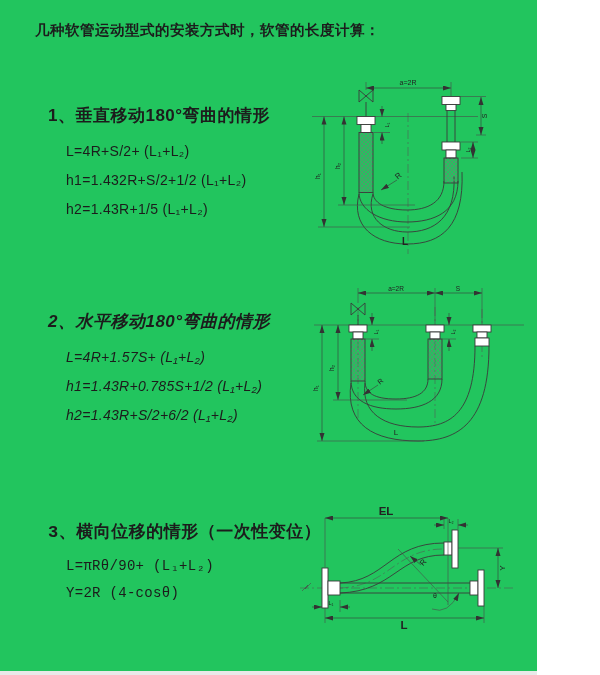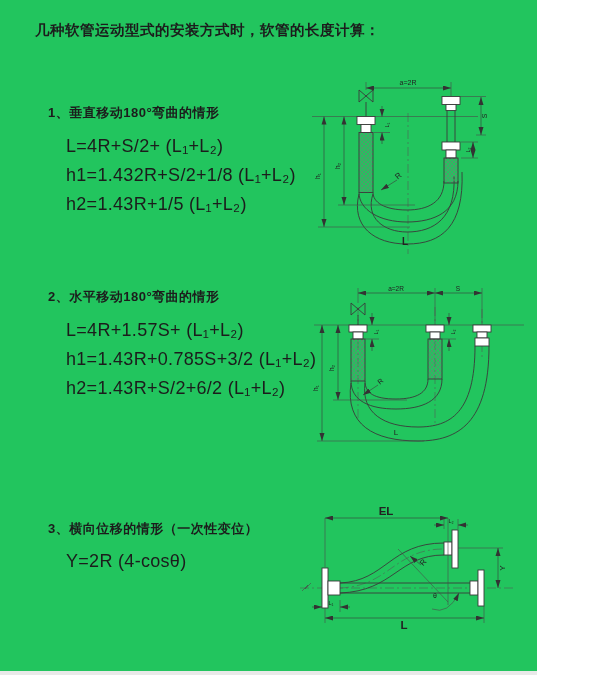--- a/index.html
+++ b/index.html
@@ -1,21 +1,21 @@
 <!DOCTYPE html>
 <html><head>
 <meta charset="utf-8">
 <style>
   html,body{margin:0;padding:0;background:#fff;}
   .page{position:relative;width:537px;height:675px;background:#22c55e;overflow:hidden;
         font-family:"Liberation Sans","DejaVu Sans",sans-serif;color:#1c1c1c;}
   .title{position:absolute;left:35px;top:21px;font-size:14.5px;font-weight:bold;letter-spacing:.5px;}
   .section{position:absolute;left:48px;}
-  .sec-heading{font-size:13px;font-weight:bold;letter-spacing:.5px;}
-  .formulas{margin:10px 0 0 18px;font-size:18px;letter-spacing:.3px;}
+  .sec-heading{font-size:17px;font-weight:bold;letter-spacing:.5px;}
+  .formulas{margin:10px 0 0 18px;font-size:14px;letter-spacing:.3px;}
   .f-line{height:29px;line-height:29px;white-space:pre;}
   .s3 .f-line{height:27px;line-height:27px;}
   .diag{position:absolute;}
   svg{overflow:visible;}
   .ln{stroke:#3a3a3a;stroke-width:.9;fill:none;}
   rect.ln{fill:#ffffff;}
   .thin{stroke:#4a4a4a;stroke-width:.6;fill:none;}
   .dim{stroke:#3a3a3a;stroke-width:.6;fill:none;}
   .cl{stroke:#555;stroke-width:.55;stroke-dasharray:9 3 2 3;fill:none;}
   .hatch{stroke:#777;stroke-width:.5;}
@@ -29,37 +29,38 @@
 <body>
 
 <div class="page">
 
   <div class="title">几种软管运动型式的安装方式时，软管的长度计算：</div>
 
   <div class="section" style="top:104px;">
     <div class="sec-heading">1、垂直移动180°弯曲的情形</div>
     <div class="formulas">
       <div class="f-line">L=4R+S/2+ (L₁+L₂)</div>
-      <div class="f-line">h1=1.432R+S/2+1/8 (L₁+L₂)</div>
+      <div class="f-line">h1=1.432R+S/2+1/2 (L₁+L₂)</div>
       <div class="f-line">h2=1.43R+1/5 (L₁+L₂)</div>
     </div>
   </div>
 
-  <div class="section" style="top:288px;">
+  <div class="section" style="top:310px;font-style:italic;">
     <div class="sec-heading">2、水平移动180°弯曲的情形</div>
     <div class="formulas">
       <div class="f-line">L=4R+1.57S+ (L₁+L₂)</div>
-      <div class="f-line">h1=1.43R+0.785S+3/2 (L₁+L₂)</div>
+      <div class="f-line">h1=1.43R+0.785S+1/2 (L₁+L₂)</div>
       <div class="f-line">h2=1.43R+S/2+6/2 (L₁+L₂)</div>
     </div>
   </div>
 
-  <div class="section s3" style="top:520px;">
+  <div class="section s3" style="top:520px;font-family:Liberation Mono, monospace;">
     <div class="sec-heading">3、横向位移的情形（一次性变位）</div>
     <div class="formulas">
+      <div class="f-line">L=πRθ/90+ (L₁+L₂)</div>
       <div class="f-line">Y=2R (4-cosθ)</div>
     </div>
   </div>
 
   <svg class="diag" style="left:310px;top:68px;" width="285" height="195" viewBox="0 0 285 195">
     <defs>
       <pattern id="br1" width="4" height="4" patternUnits="userSpaceOnUse">
         <path d="M0,4 L4,0 M0,0 L4,4" class="hatch"></path>
       </pattern>
       <marker id="ae1" markerWidth="9" markerHeight="6" refX="8" refY="2.5" orient="auto" markerUnits="userSpaceOnUse">

